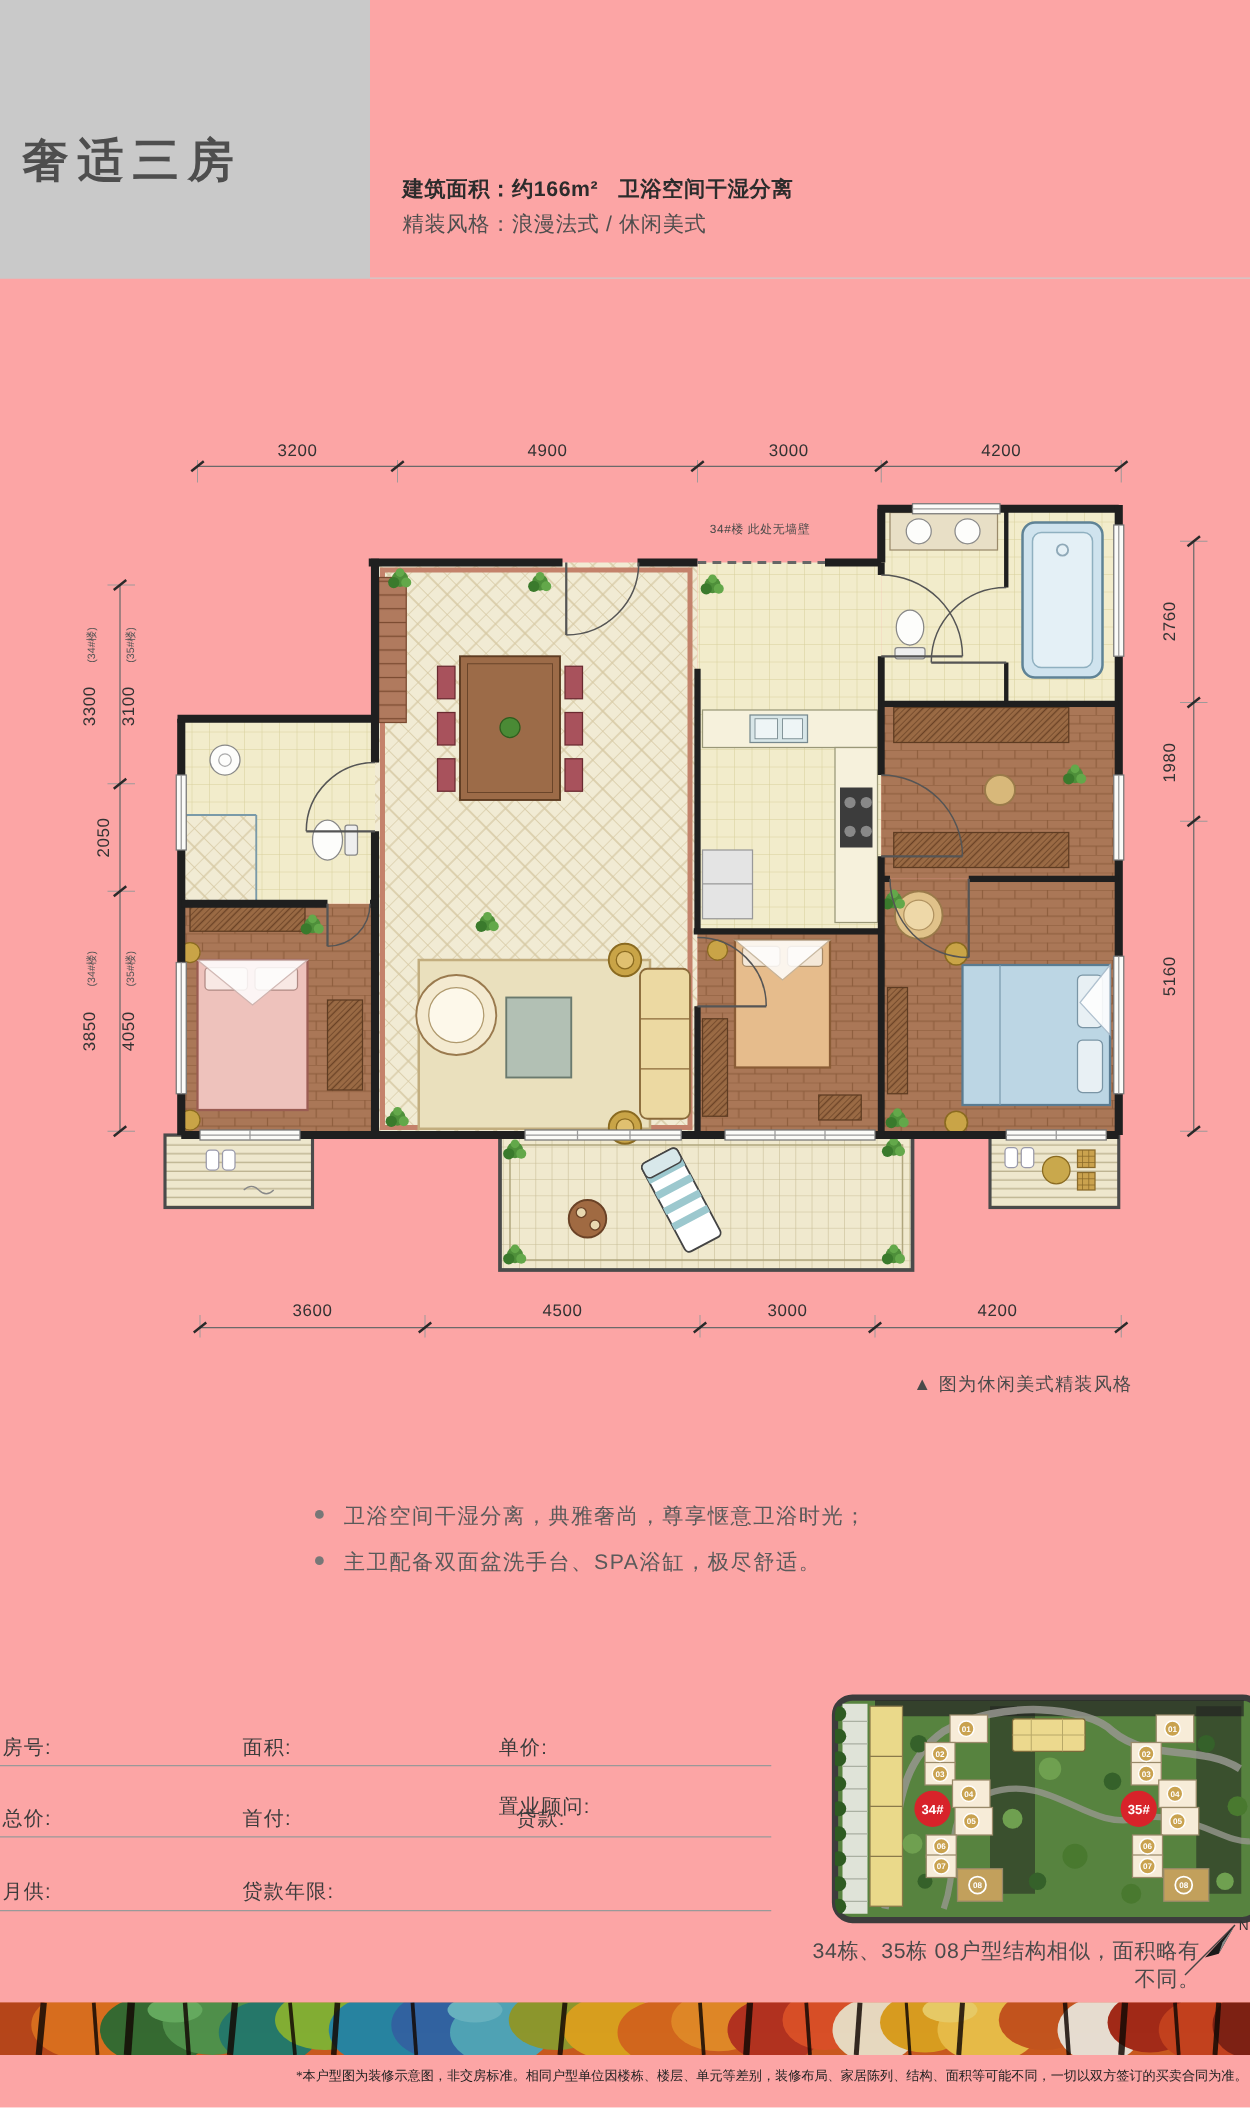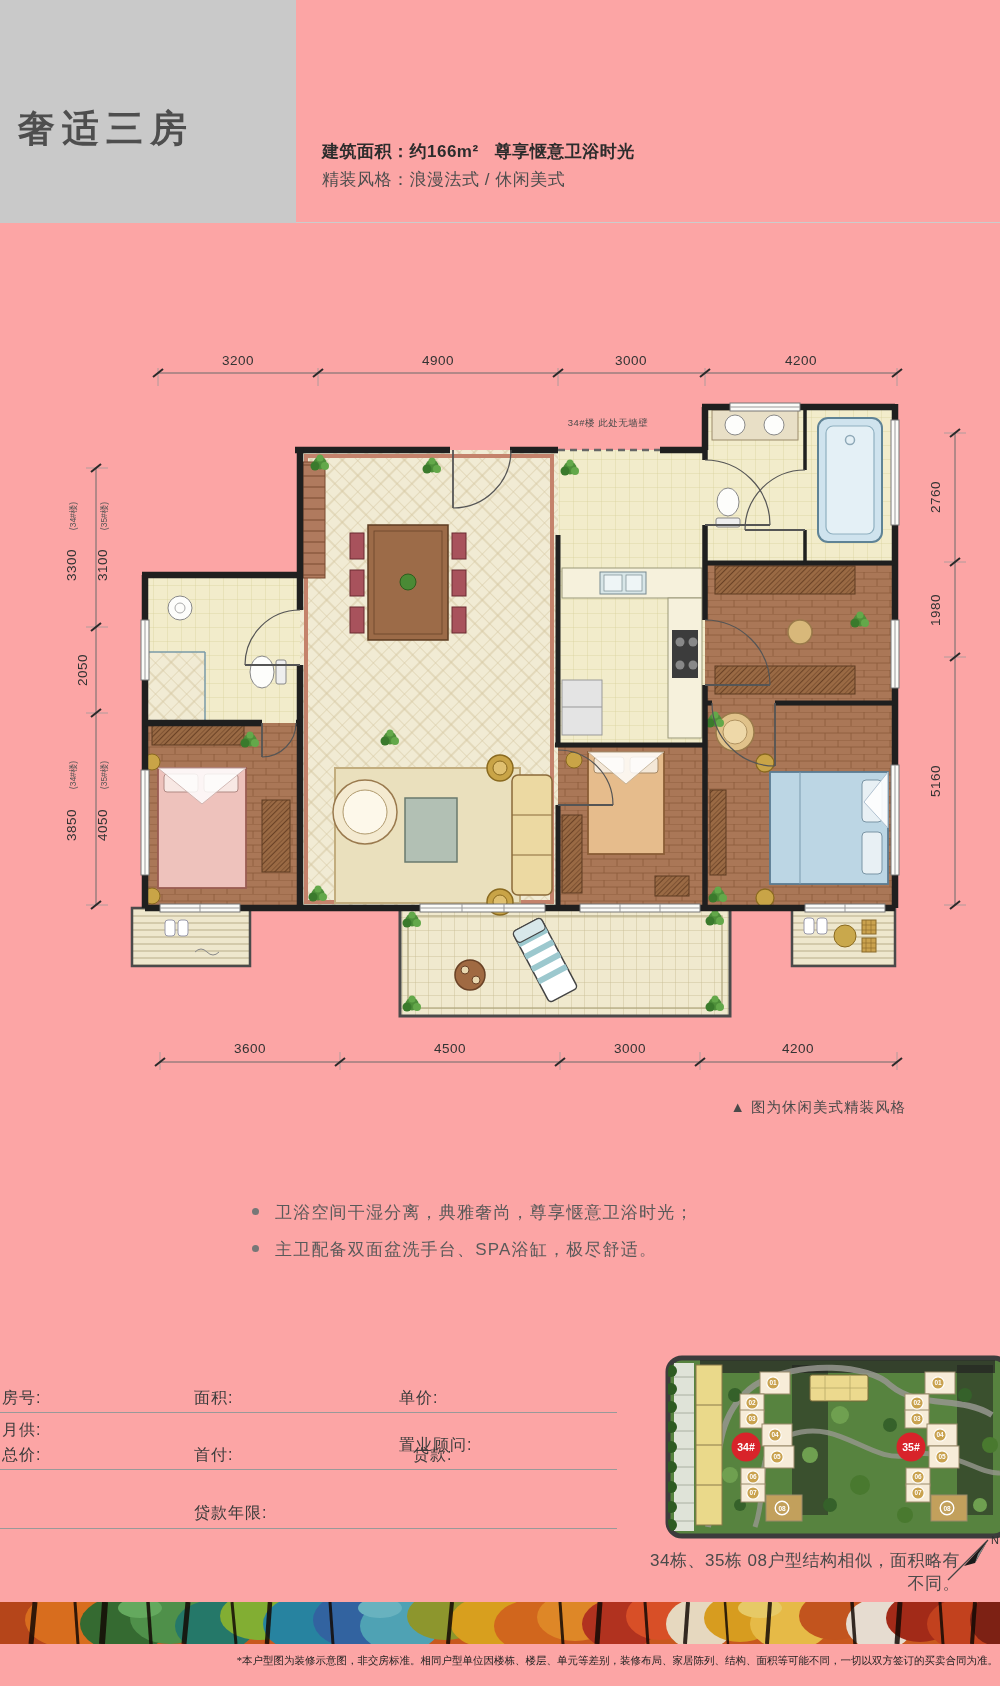--- a/index.html
+++ b/index.html
@@ -31,21 +31,21 @@
   
   #disclaimer{left:0;top:1654px;width:998px;text-align:right;font-family:"Liberation Serif",serif;font-size:10.5px;color:#222;letter-spacing:0px;}
 </style>
 </head>
 <body>
 
 <div id="page">
 
   <div class="abs" id="hdr-box"></div>
   <div class="abs" id="hdr-title">奢适三房</div>
-  <div class="abs" id="hdr-line1"><span>建筑面积：约166m²</span><span class="gap"></span><span>尊享惬意卫浴时光</span></div>
+  <div class="abs" id="hdr-line1"><span>建筑面积：约166m²</span><span class="gap"></span><span>卫浴空间干湿分离</span></div>
   <div class="abs" id="hdr-line2">精装风格：浪漫法式 / 休闲美式</div>
   <div class="abs" id="hdr-rule"></div>
 
   <svg class="abs" id="plan" width="1000" height="790" viewBox="0 0 1000 790">
     <defs>
       <pattern id="pDiag" width="22" height="22" patternUnits="userSpaceOnUse" patternTransform="rotate(45)">
         <rect width="22" height="22" fill="#f1ebd4"></rect>
         <path d="M0,0 H22 M0,11 H22 M0,0 V22 M11,0 V22" stroke="#d6c8a2" stroke-width="1" fill="none"></path>
       </pattern>
       <pattern id="pWood" width="26" height="14" patternUnits="userSpaceOnUse">
@@ -358,21 +358,21 @@
 
   <div>
     <div class="abs fl" style="left:2px;top:1388px;">房号:</div>
     <div class="abs fl" style="left:194px;top:1388px;">面积:</div>
     <div class="abs fl" style="left:399px;top:1388px;">单价:</div>
     <div class="abs frule" style="top:1412px;"></div>
     <div class="abs fl" style="left:2px;top:1445px;">总价:</div>
     <div class="abs fl" style="left:194px;top:1445px;">首付:</div>
     <div class="abs fl" style="left:413px;top:1445px;">贷款:</div>
     <div class="abs frule" style="top:1469px;"></div>
-    <div class="abs fl" style="left:2px;top:1420px;">月供:</div>
+    <div class="abs fl" style="left:2px;top:1503px;">月供:</div>
     <div class="abs fl" style="left:194px;top:1503px;">贷款年限:</div>
     <div class="abs fl" style="left:399px;top:1435px;">置业顾问:</div>
     <div class="abs frule" style="top:1528px;"></div>
   </div>
 
   <svg class="abs" style="left:660px;top:1355px;" width="340" height="185" viewBox="0 0 340 185">
     <defs>
         <clipPath id="mapClip">
           <rect x="8" y="3" width="340" height="178" rx="14"></rect>
         </clipPath>

